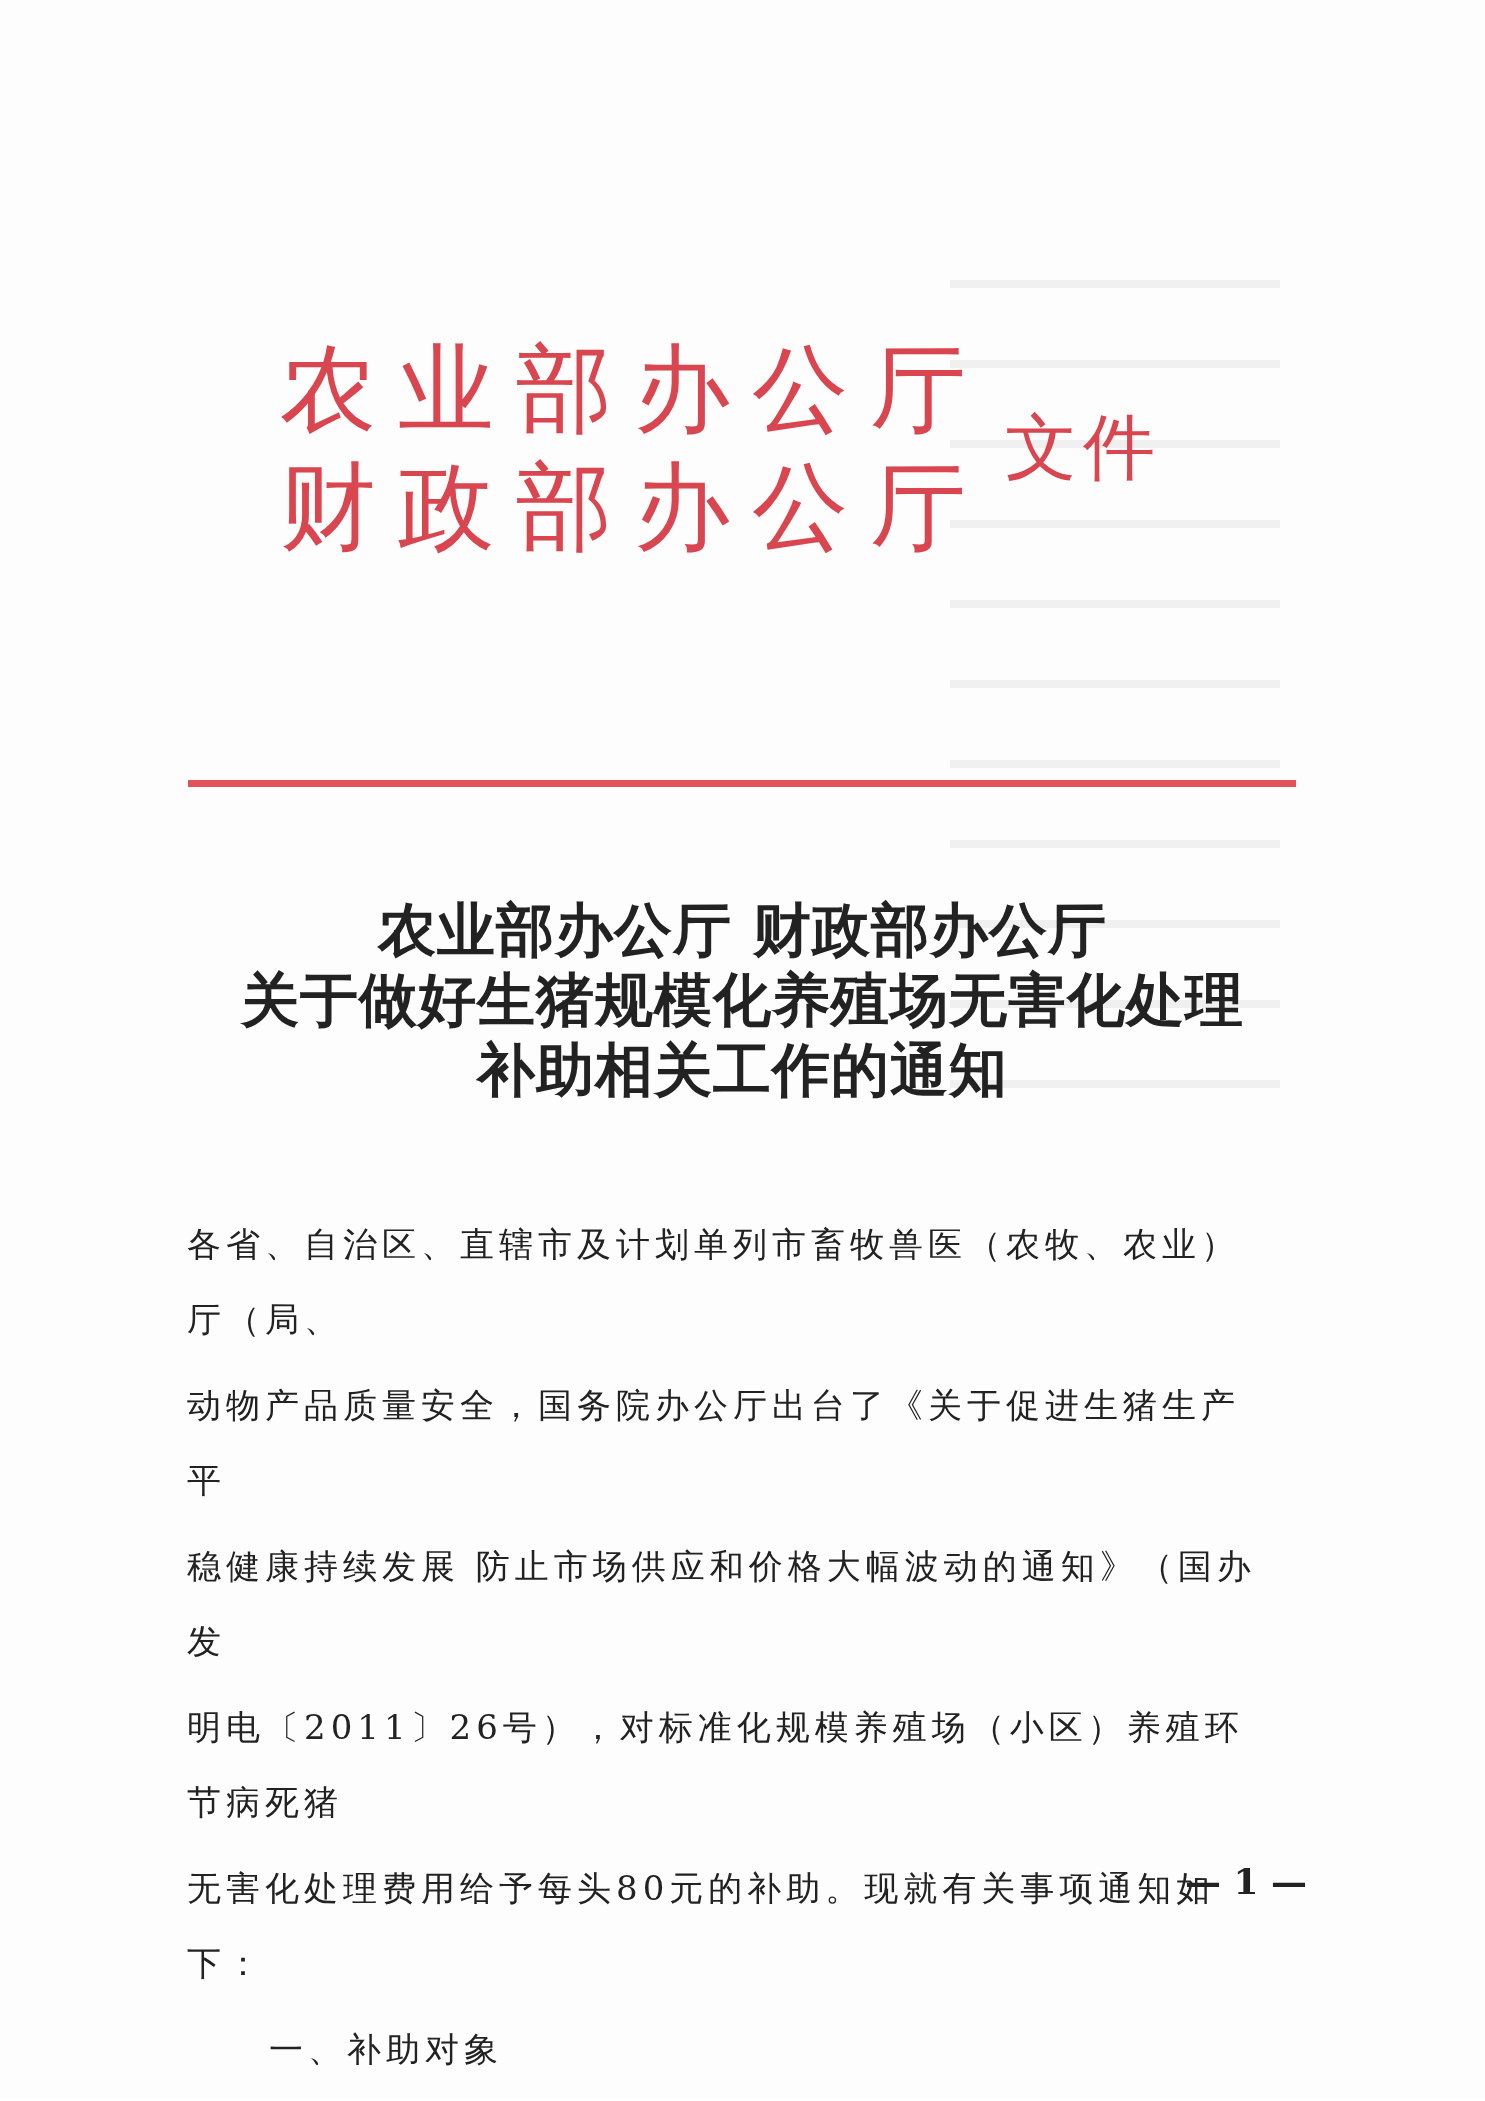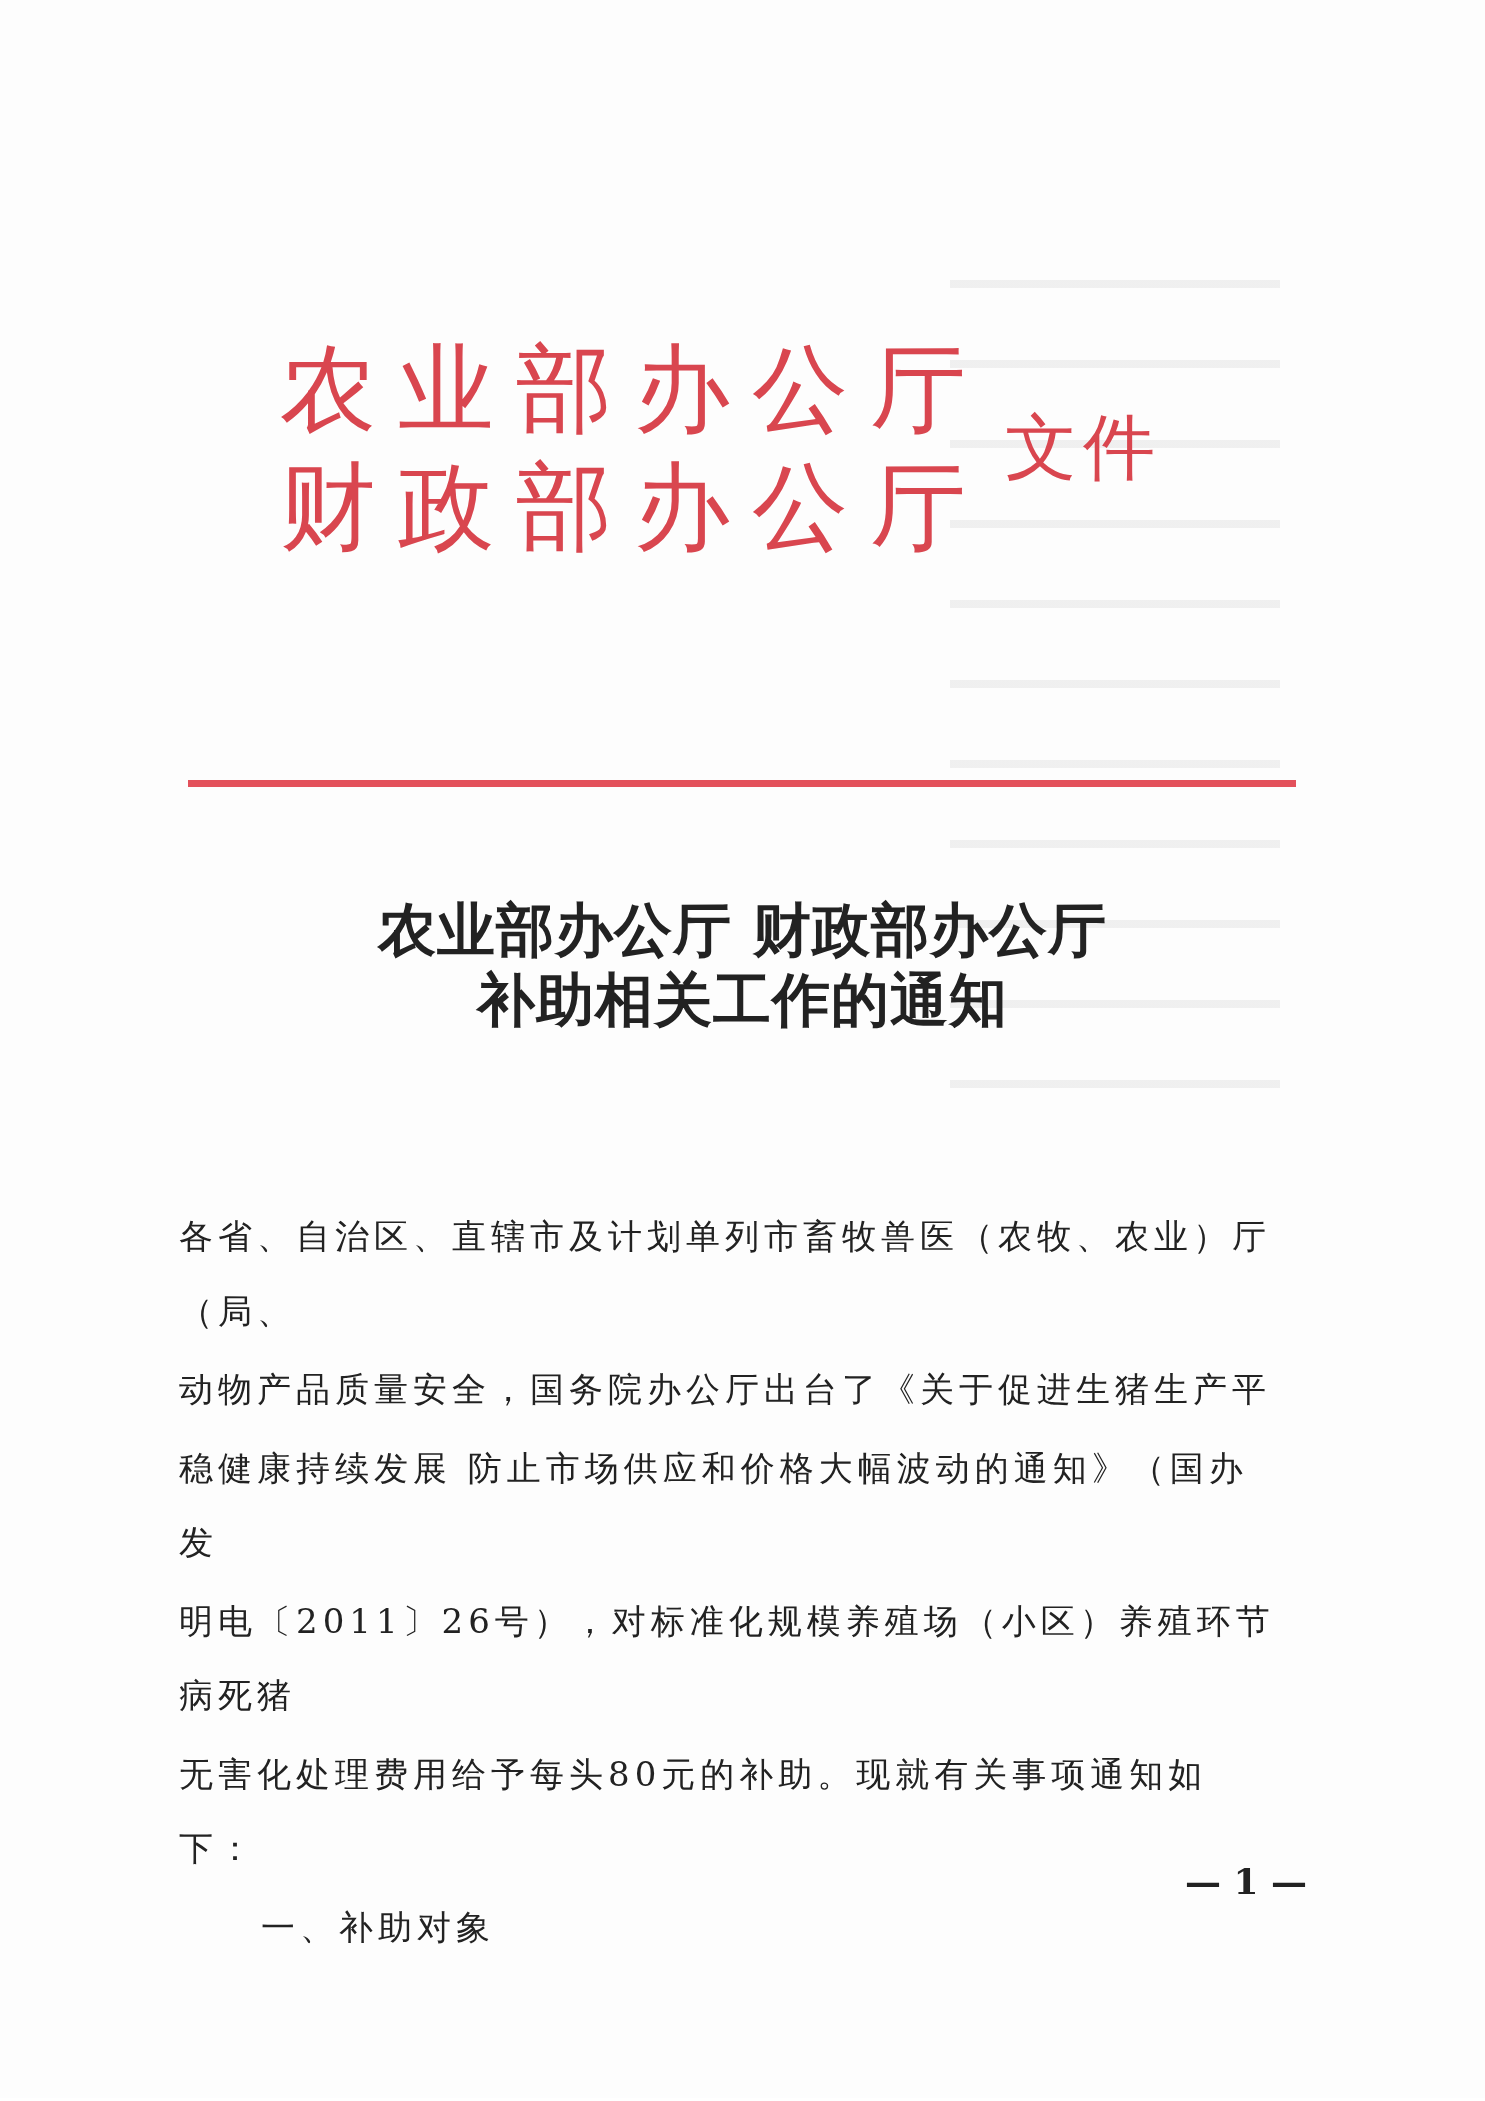--- a/index.html
+++ b/index.html
@@ -12,41 +12,42 @@
     .header-line { font-family: "DejaVu Serif", serif; font-size: 96px; color: #d9464f; letter-spacing: 22px;
                    line-height: 118px; font-weight: normal; white-space: nowrap; }
     .wenjian { position: absolute; left: 1005px; top: 400px; font-size: 72px; color: #d9464f; letter-spacing: 6px; }
     .doc-number { position: absolute; left: 0; width: 1485px; top: 718px; text-align: center; font-size: 34px;
                   color: #222; letter-spacing: 2px; }
     .red-rule { position: absolute; left: 188px; top: 780px; width: 1108px; height: 7px; background: #e3515b; }
     .title { position: absolute; left: 0; width: 1485px; top: 895px; text-align: center; }
     .title-line { font-size: 58px; font-weight: bold; line-height: 70px; letter-spacing: 1px; color: #222; }
     .body-text { position: absolute; left: 175px; width: 1110px; top: 1195px; font-size: 34px; line-height: 74.5px;
                  letter-spacing: 5px; color: #222; }
-    .para { margin: 4px; }
+    .para { margin: 12px; }
     .indent { text-indent: 72px; }
     .heading-1 { font-weight: normal; padding-left: 82px; font-size: 34px; }
     .page-number { position: absolute; left: 1185px; top: 1860px; font-size: 36px; font-weight: bold; color: #222; }
   </style>
 </head>
 <body>
 
 <div class="page">
   <div class="ghost"></div>
 
   <div class="header-block">
     <div class="header-line">农业部办公厅</div>
     <div class="header-line">财政部办公厅</div>
   </div>
   <div class="wenjian">文件</div>
 
   <div class="red-rule"></div>
 
   <div class="title">
     <div class="title-line">农业部办公厅 财政部办公厅</div>
+    <div class="title-line">关于做好生猪规模化养殖场无害化处理</div>
     <div class="title-line">补助相关工作的通知</div>
   </div>
 
   <div class="body-text">
     <div class="para">各省、自治区、直辖市及计划单列市畜牧兽医（农牧、农业）厅（局、</div>
     <div class="para">动物产品质量安全，国务院办公厅出台了《关于促进生猪生产平</div>
     <div class="para">稳健康持续发展 防止市场供应和价格大幅波动的通知》（国办发</div>
     <div class="para">明电〔2011〕26号），对标准化规模养殖场（小区）养殖环节病死猪</div>
     <div class="para">无害化处理费用给予每头80元的补助。现就有关事项通知如下：</div>
     <div class="para heading-1">一、补助对象</div>

